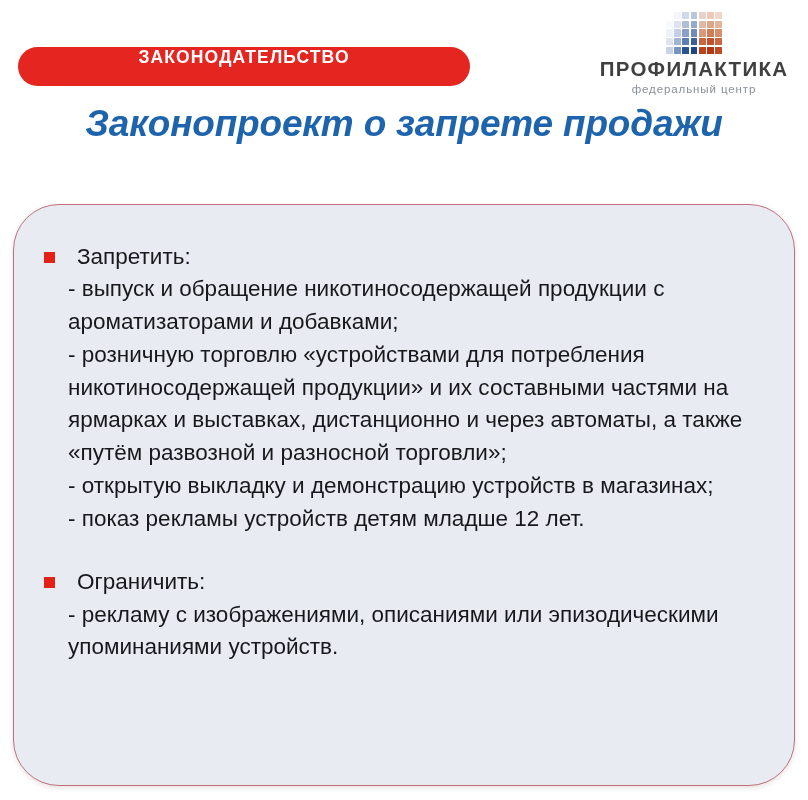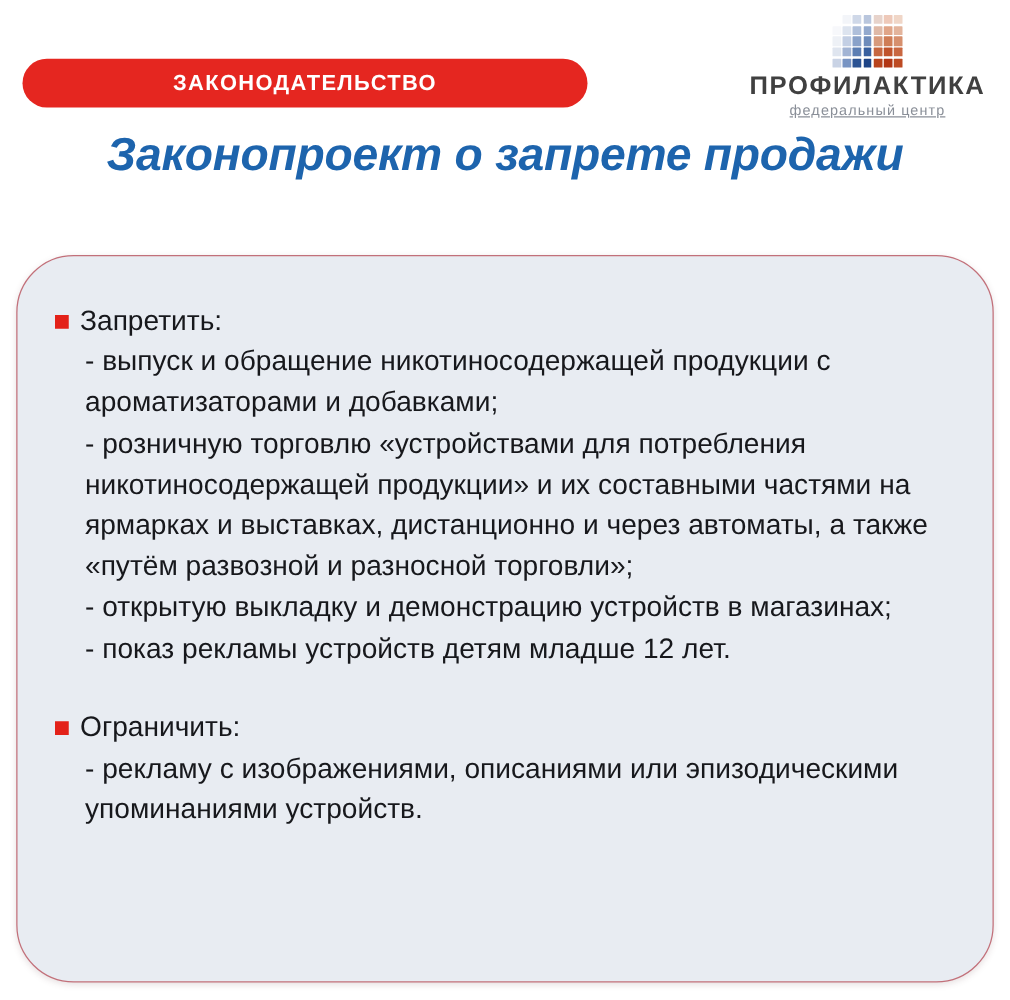--- a/index.html
+++ b/index.html
@@ -32,21 +32,20 @@
 
   .category-badge {
     position: absolute;
     left: 18px;
     top: 47px;
     width: 452px;
     height: 39px;
     background: #e52620;
     border-radius: 20px;
     display: flex;
-    align-items: center;
     justify-content: center;
   }
   .category-badge-label {
     color: #ffffff;
     font-size: 17.5px;
     font-weight: bold;
     letter-spacing: 1.1px;
     font-family: "Liberation Sans", sans-serif;
     white-space: nowrap;
   }
@@ -81,21 +80,20 @@
     letter-spacing: 1.3px;
     font-family: "Liberation Sans", sans-serif;
     line-height: 1.05;
   }
   .logo-sub {
     color: #8a8f98;
     font-size: 11.5px;
     letter-spacing: 0.9px;
     font-family: "Liberation Sans", sans-serif;
     margin-top: 3px;
-    text-decoration: underline;
   }
 
   
   .title {
     position: absolute;
     left: 0;
     right: 0;
     top: 103px;
     text-align: center;
     color: #1d64ad;
@@ -121,21 +119,21 @@
     padding: 36px 26px 20px 30px;
     box-shadow: 0 2px 5px rgba(120,90,95,0.18);
   }
 
   .block { }
   .block + .block { margin-top: 31px; }
 
   .block-head {
     display: flex;
     align-items: flex-start;
-    gap: 9px;
+    gap: 22px;
   }
   .bullet-square {
     flex: 0 0 auto;
     width: 11px;
     height: 11px;
     background: #e32119;
     margin-top: 11px;
   }
   .block-head-text {
     color: #17181c;

